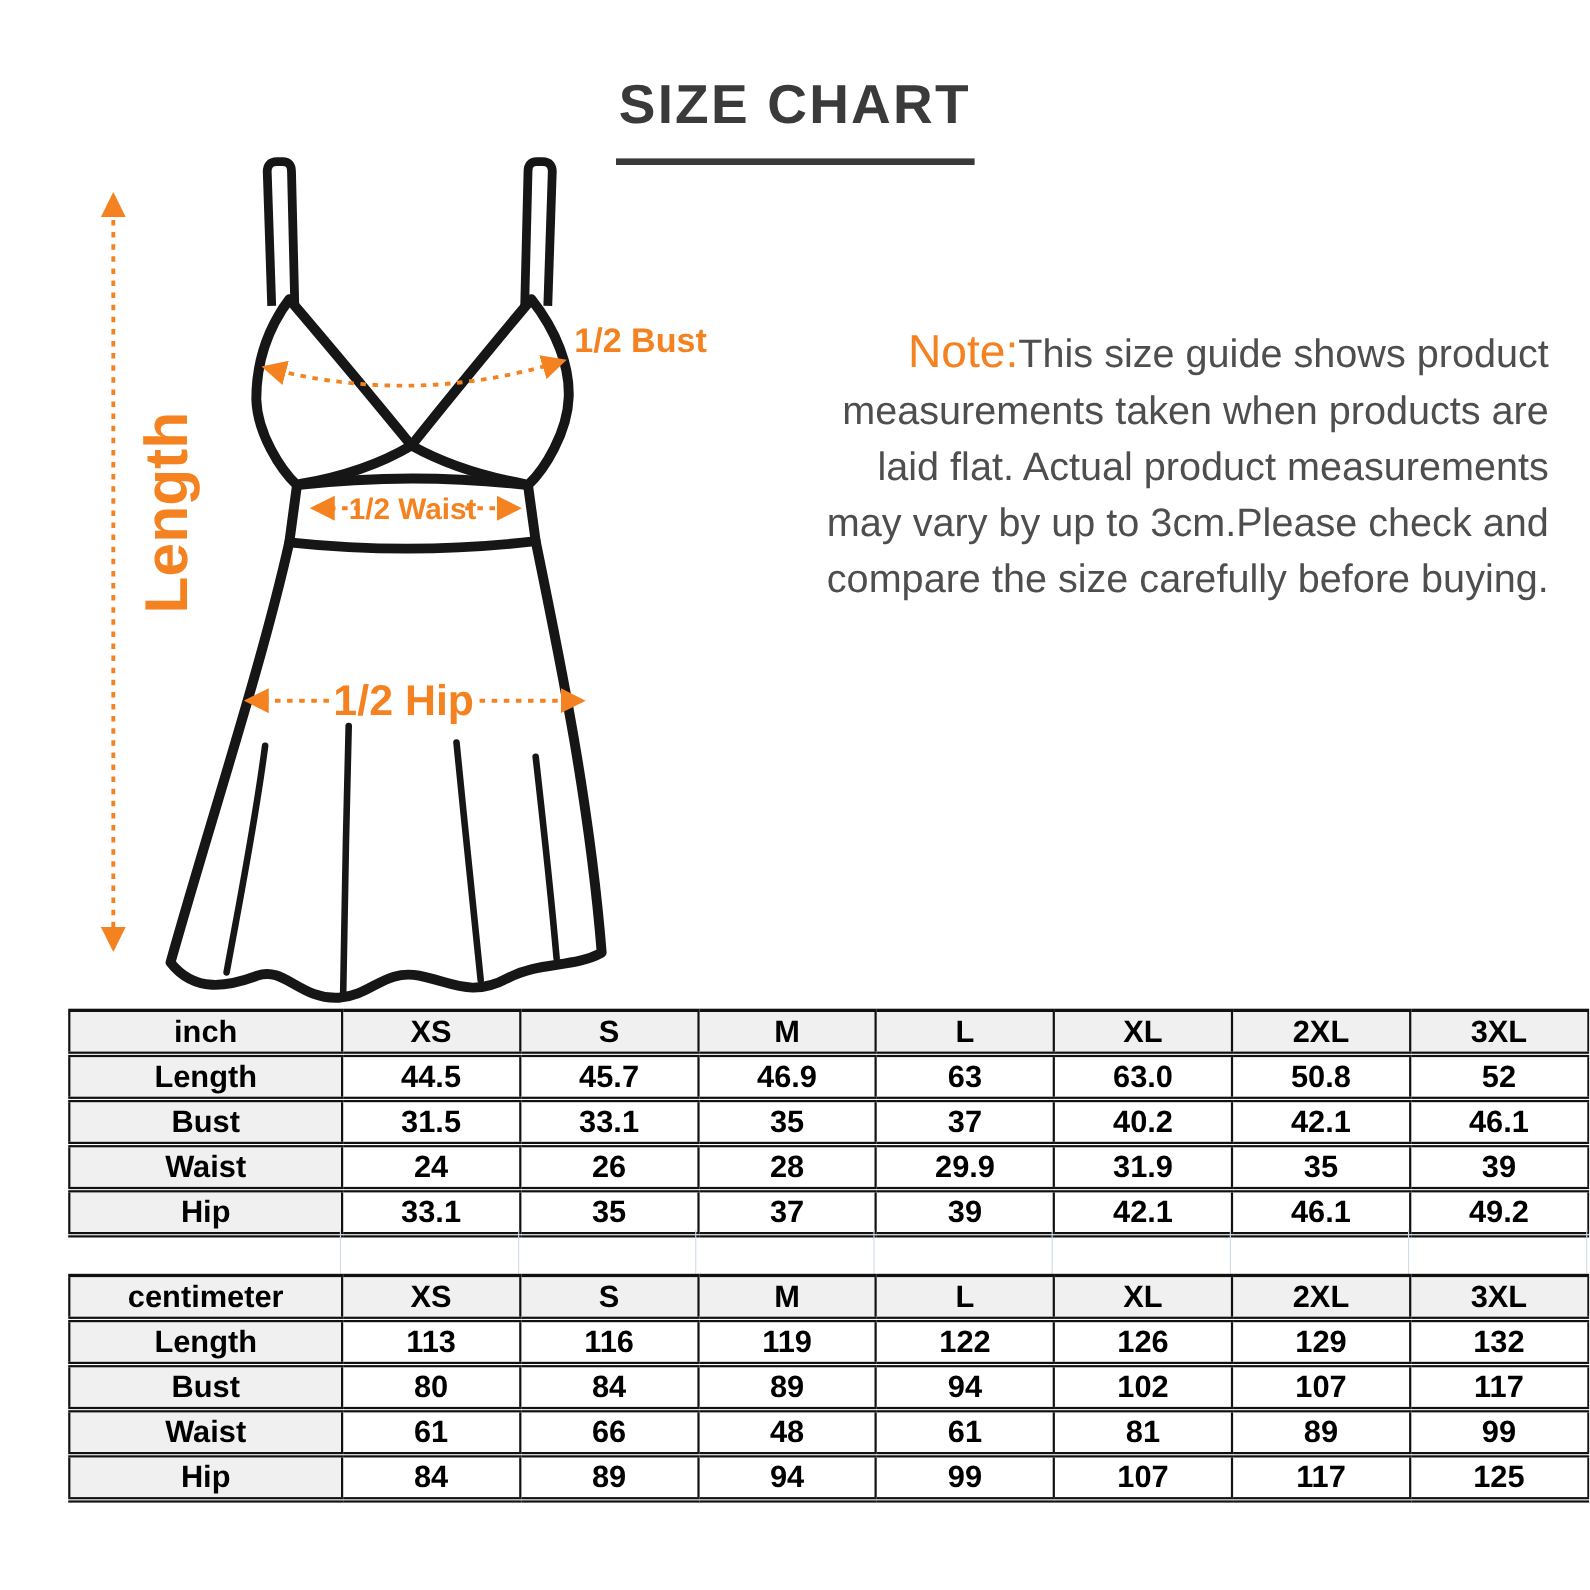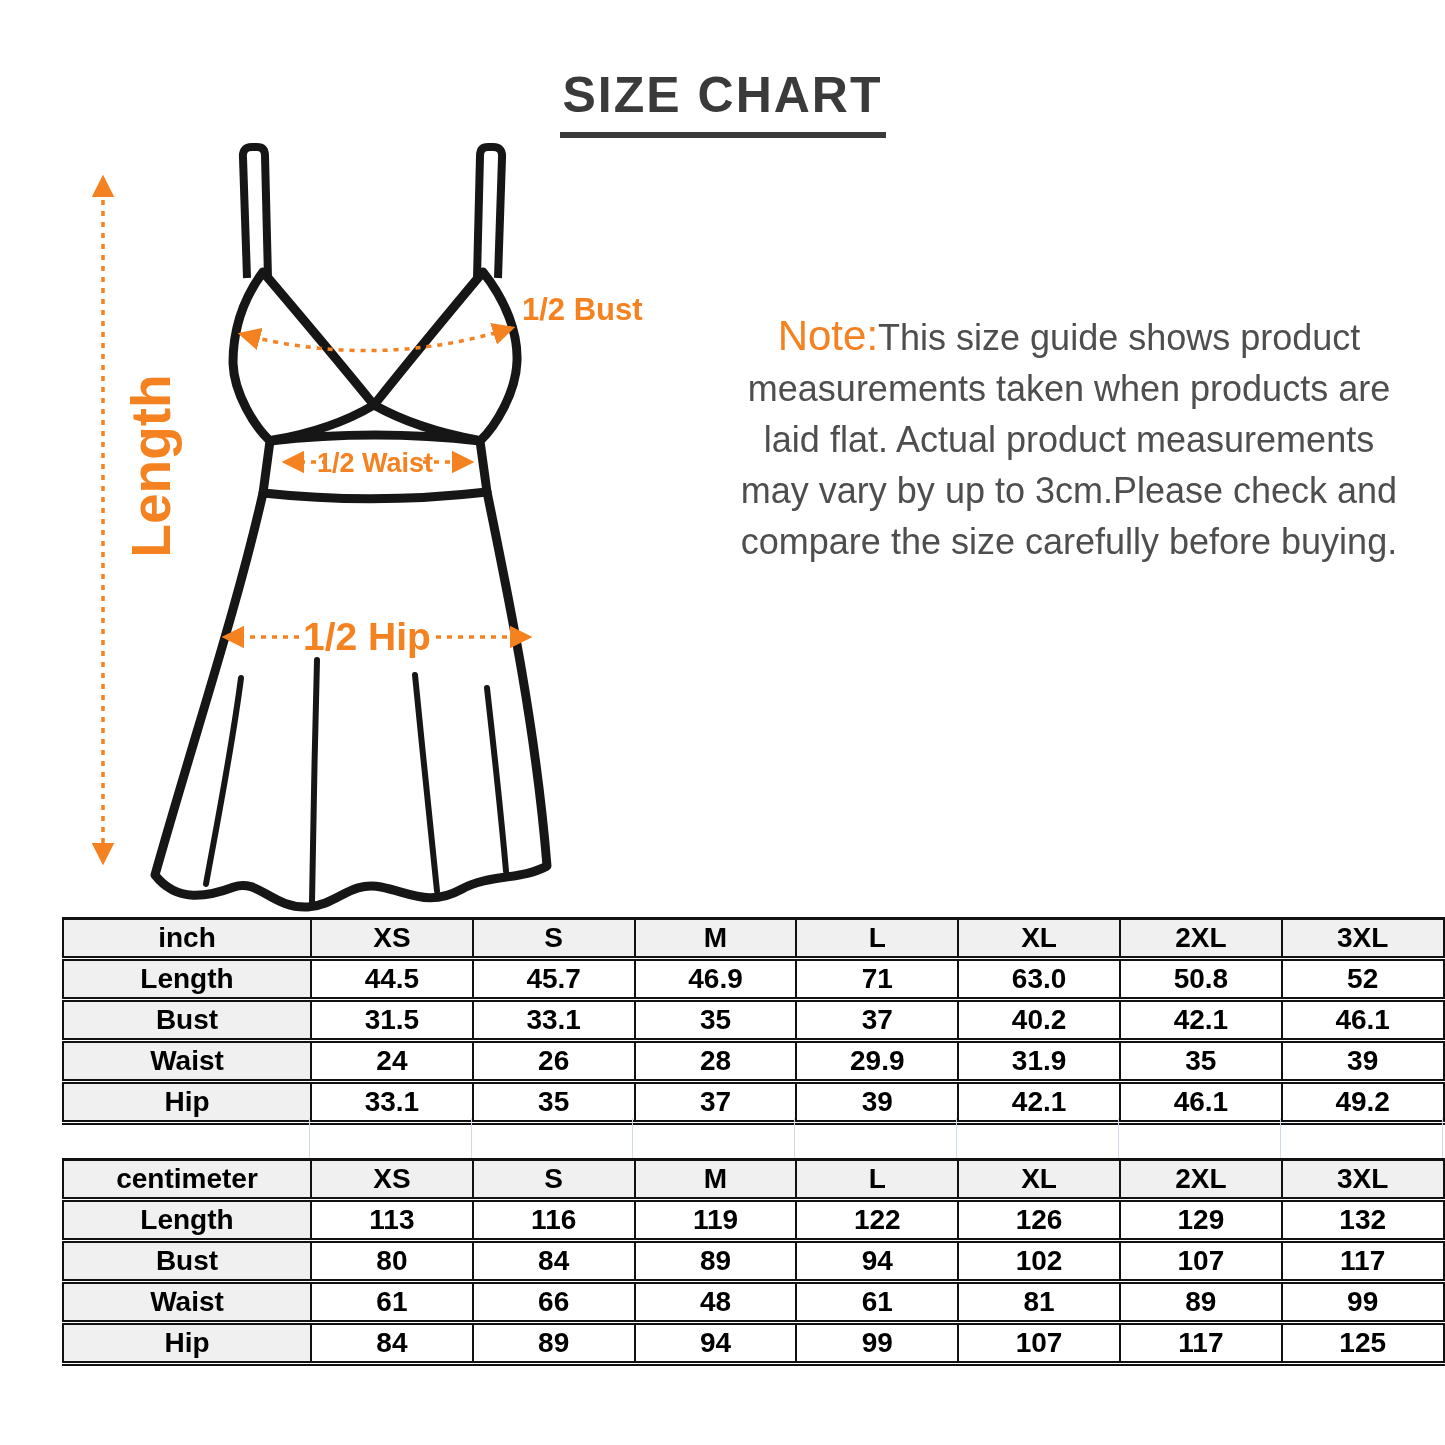--- a/index.html
+++ b/index.html
@@ -3,36 +3,36 @@
 <meta charset="utf-8">
 <style>
   html,body { margin:0; padding:0; background:#fff; }
   .page {
     position:relative; width:1445px; height:1445px; background:#ffffff;
     font-family:"Liberation Sans","DejaVu Sans",sans-serif; overflow:hidden;
   }
   .title {
     position:absolute; top:66px; left:50%; transform:translateX(-50%);
     margin:0; font-size:50px; font-weight:bold; letter-spacing:2px;
-    color:#3a3a3a; border-bottom:6px solid #3a3a3a; padding:0 3px 8px 3px;
+    color:#3a3a3a; border-bottom:6px solid #3a3a3a; padding:0 3px 20px 3px;
     white-space:nowrap;
   }
   .dress-svg { position:absolute; left:85px; top:138px; width:580px; height:775px; }
   .strap { fill:none; stroke:#161616; stroke-width:8; stroke-linejoin:round; }
   .body-outline { fill:#ffffff; stroke:#161616; stroke-width:9; stroke-linejoin:round; }
   .line9 { fill:none; stroke:#161616; stroke-width:9; stroke-linecap:round; }
   .line6 { fill:none; stroke:#161616; stroke-width:6; stroke-linecap:round; }
   .dash  { fill:none; stroke:#F58220; stroke-width:3.5; stroke-dasharray:5 6; }
   .t-length { font-size:55px; font-weight:bold; fill:#F58220; }
   .t-bust   { font-size:31px; font-weight:bold; fill:#F58220; }
   .t-waist  { font-size:27px; font-weight:bold; fill:#F58220; }
   .t-hip    { font-size:39px; font-weight:bold; fill:#F58220; }
   .note {
-    position:absolute; left:730px; top:310px; width:678px;
-    font-size:36px; line-height:51px; color:#4e4e4e; text-align:center;
+    position:absolute; left:730px; top:294px; width:678px;
+    font-size:36px; line-height:51px; color:#4e4e4e; text-align:right;
   }
   .note-prefix { color:#F58220; font-size:42px; }
   table.sizes {
     position:absolute; left:62px; border-collapse:collapse; table-layout:fixed;
     width:1381px; font-size:28px; font-weight:bold; color:#000;
   }
   table.sizes td {
     border:2px solid #111; border-bottom:5px double #111;
     height:36px; text-align:center; vertical-align:middle; padding:0;
     background:#ffffff; overflow:hidden; white-space:nowrap;
@@ -120,21 +120,21 @@
         <td class="lab">L</td>
         <td class="lab">XL</td>
         <td class="lab">2XL</td>
         <td class="lab">3XL</td>
       </tr>
       <tr>
         <td class="lab">Length</td>
         <td>44.5</td>
         <td>45.7</td>
         <td>46.9</td>
-        <td>71</td>
+        <td>63</td>
         <td>63.0</td>
         <td>50.8</td>
         <td>52</td>
       </tr>
       <tr>
         <td class="lab">Bust</td>
         <td>31.5</td>
         <td>33.1</td>
         <td>35</td>
         <td>37</td>

